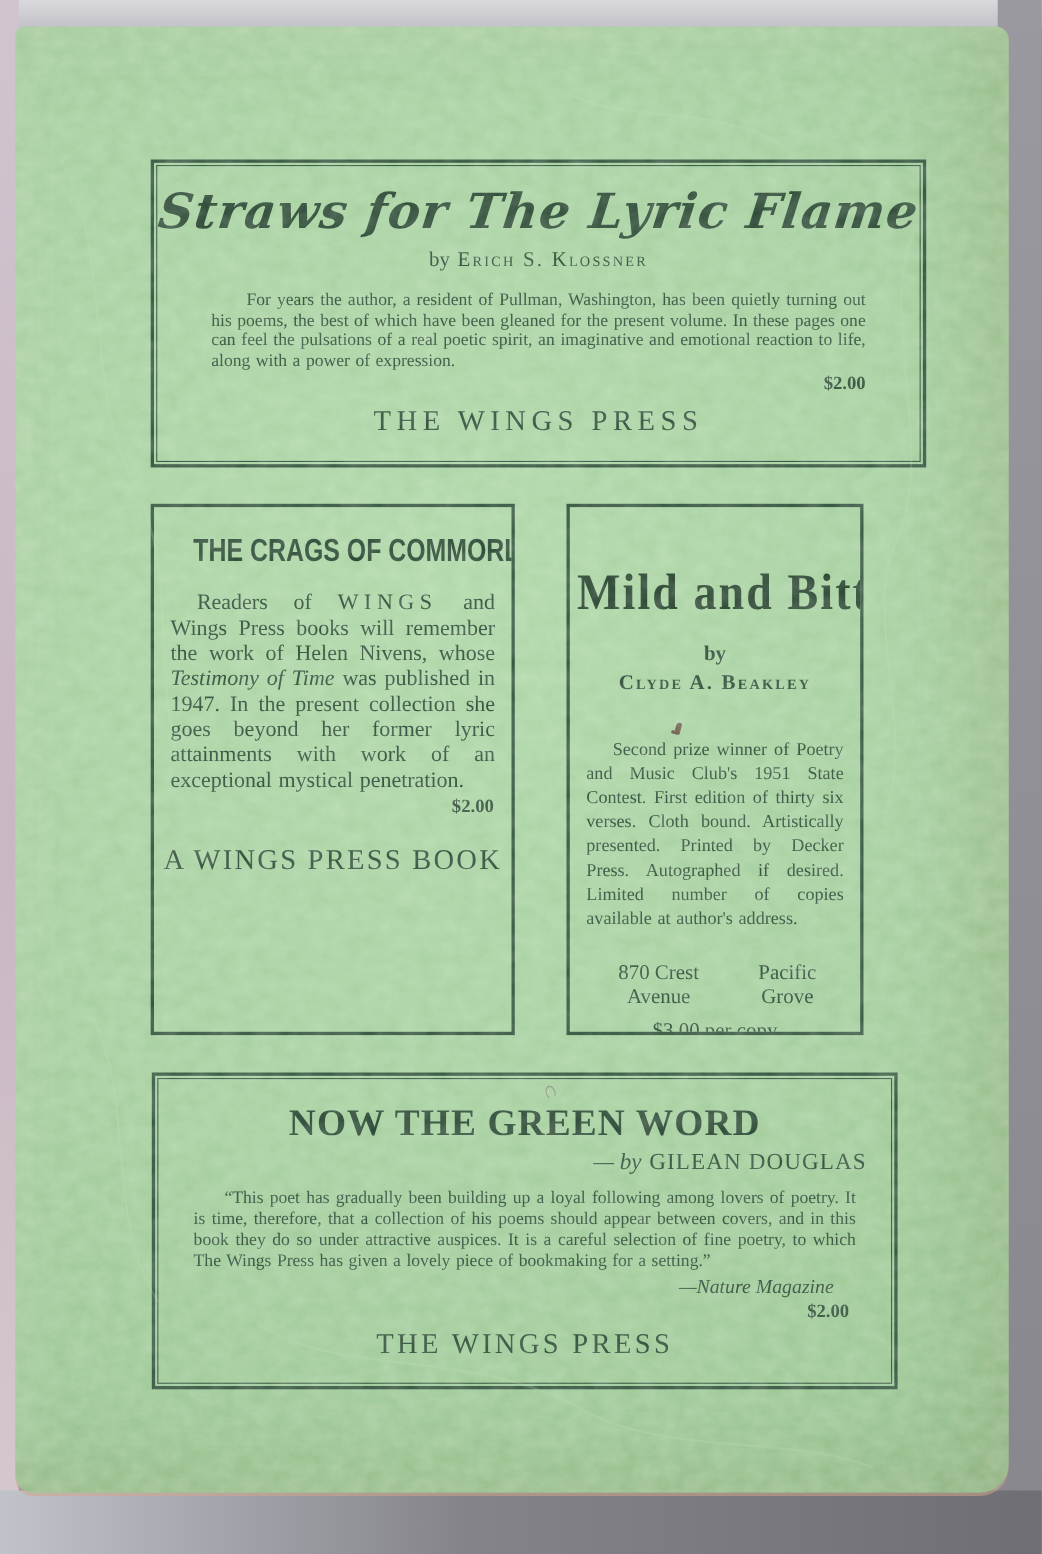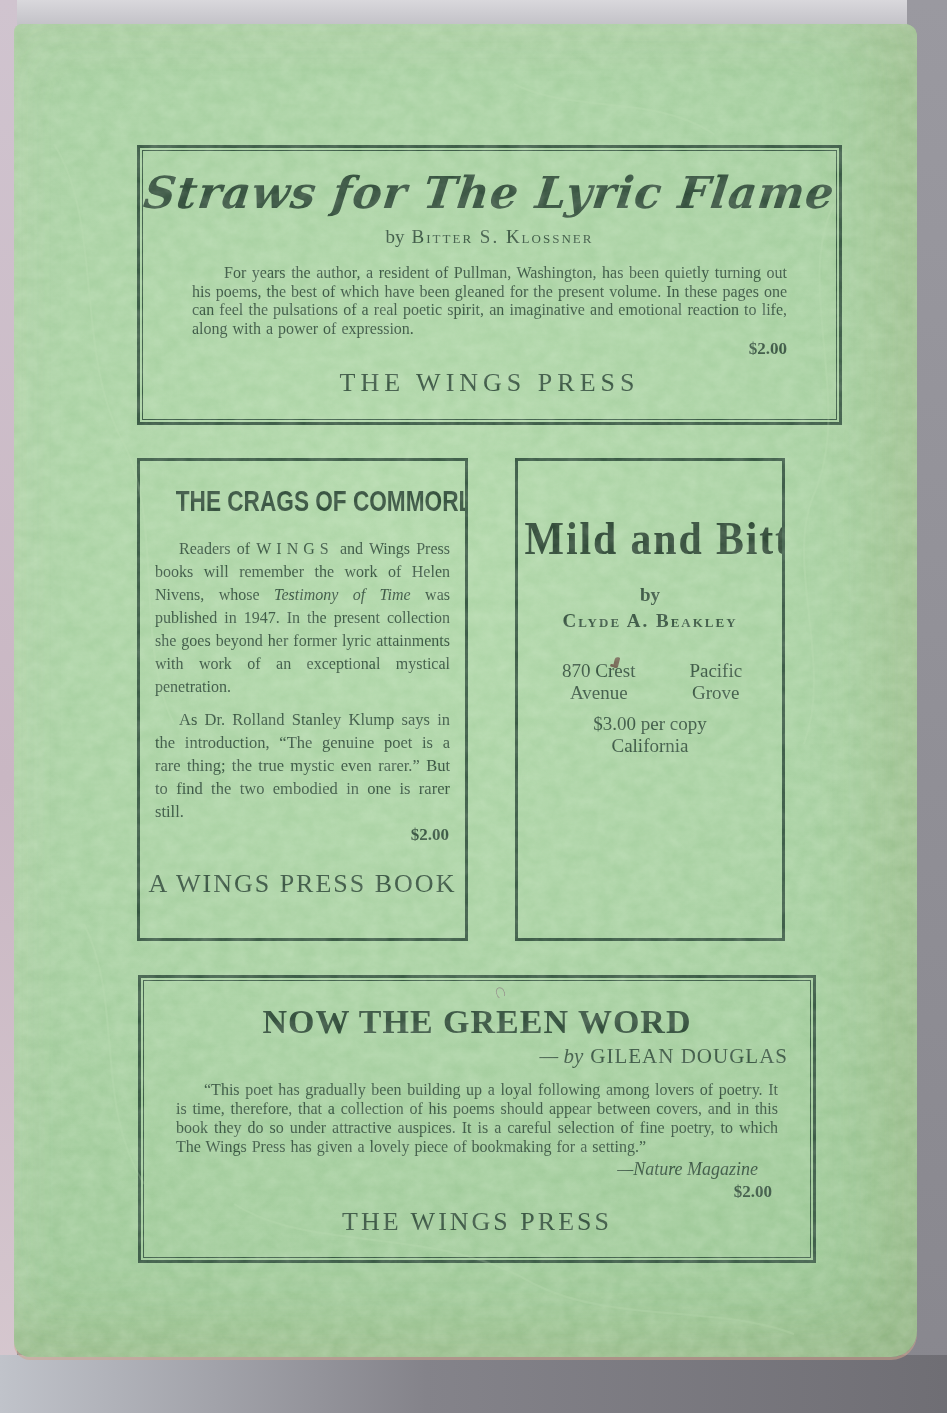--- a/index.html
+++ b/index.html
@@ -51,21 +51,21 @@
   .straws-byline{margin-top:8px;font-size:19px;}
   .straws-body{margin:16px 49px 0;font-size:16px;line-height:18.5px;text-indent:32px;}
   .straws-price{margin:1px 49px 0;text-align:right;font-size:17px;font-weight:600;}
   .straws-pub{margin-top:9px;font-size:26px;letter-spacing:5px;}
 
   
   #ad-crags{left:123px;top:434px;width:331px;height:483px;}
   .crags-title{margin-top:24px;font-family:"Liberation Sans","DejaVu Sans",sans-serif;
     font-weight:700;font-size:29px;transform:scaleX(.78);white-space:nowrap;color:#2a4734;}
   .crags-byline{margin-top:9px;font-size:18px;}
-  .crags-body{margin:19px 15px 0;font-size:16px;line-height:23px;text-indent:24px;}
+  .crags-body{margin:19px 15px 0;font-size:20px;line-height:23px;text-indent:24px;}
   .crags-body2{margin:10px 15px 0;font-size:16.5px;line-height:23px;text-indent:24px;}
   .crags-price{margin:2px 16px 0;text-align:right;font-size:17px;font-weight:600;}
   .crags-pub{margin-top:24px;font-size:26px;letter-spacing:2px;white-space:nowrap;}
 
   
   #ad-mild{left:501px;top:434px;width:270px;height:483px;}
   .mild-title{margin-top:52px;font-weight:700;font-size:44px;letter-spacing:2px;
     transform:scale(.95,1.06);color:#27422f;white-space:nowrap;}
   .mild-by{margin-top:20px;font-size:19px;font-weight:700;}
   .mild-author{margin-top:4px;font-size:19px;font-weight:bold;}
@@ -98,43 +98,43 @@
 <div class="bg-left"></div>
 <div class="bg-right"></div>
 <div class="bg-bottom"></div>
 
 <div class="cover">
 
   <div class="box" id="ad-straws">
     <div class="inner"></div>
     <div class="content center">
       <div class="straws-title">Straws for The Lyric Flame</div>
-      <div class="straws-byline"><span class="by">by</span><span class="sc">Bitter S. Klossner</span></div>
+      <div class="straws-byline"><span class="by">by</span><span class="sc">Erich S. Klossner</span></div>
       <div class="straws-body justify">For years the author, a resident of Pullman, Washington, has been quietly turning out his poems, the best of which have been gleaned for the present volume.  In these pages one can feel the pulsations of a real poetic spirit, an imaginative and emotional reaction to life, along with a power of expression.</div>
       <div class="straws-price">$2.00</div>
       <div class="straws-pub">THE WINGS PRESS</div>
     </div>
   </div>
 
   <div class="box single" id="ad-crags">
     <div class="content center">
       <div class="crags-title">THE CRAGS OF COMMORLEY</div>
       <div class="crags-body justify"><span>Readers of </span><span class="spaced">WINGS</span><span> and Wings Press books will remember the work of Helen Nivens, whose </span><span class="italic">Testimony of Time</span><span> was published in 1947.  In the present collection she goes beyond her former lyric attainments with work of an exceptional mystical penetration.</span></div>
-      <div class="crags-body2 justify">As Dr. Rolland Stanley Klump says in the introduction, “The genuine poet is a rare thing; the true mystic even rarer.”  But to find the two embodied in one is rarer still.</div>
       <div class="crags-price">$2.00</div>
       <div class="crags-pub">A WINGS PRESS BOOK</div>
     </div>
   </div>
 
   <div class="box single" id="ad-mild">
     <div class="content center">
       <div class="mild-title">Mild and Bitter</div>
       <div class="mild-by">by</div>
       <div class="mild-author sc">Clyde A. Beakley</div>
       <div class="smudge"></div>
+      <div class="mild-body justify">Second prize winner of Poetry and Music Club's 1951 State Contest.  First edition of thirty six verses.  Cloth bound.  Artistically presented.  Printed by Decker Press.  Autographed if desired.  Limited number of copies available at author's address.</div>
       <div class="mild-address">
         <span>870 Crest Avenue</span>
         <span>Pacific Grove</span>
       </div>
       <div class="mild-address row2">
         <span>$3.00 per copy</span>
         <span>California</span>
       </div>
     </div>
   </div>

